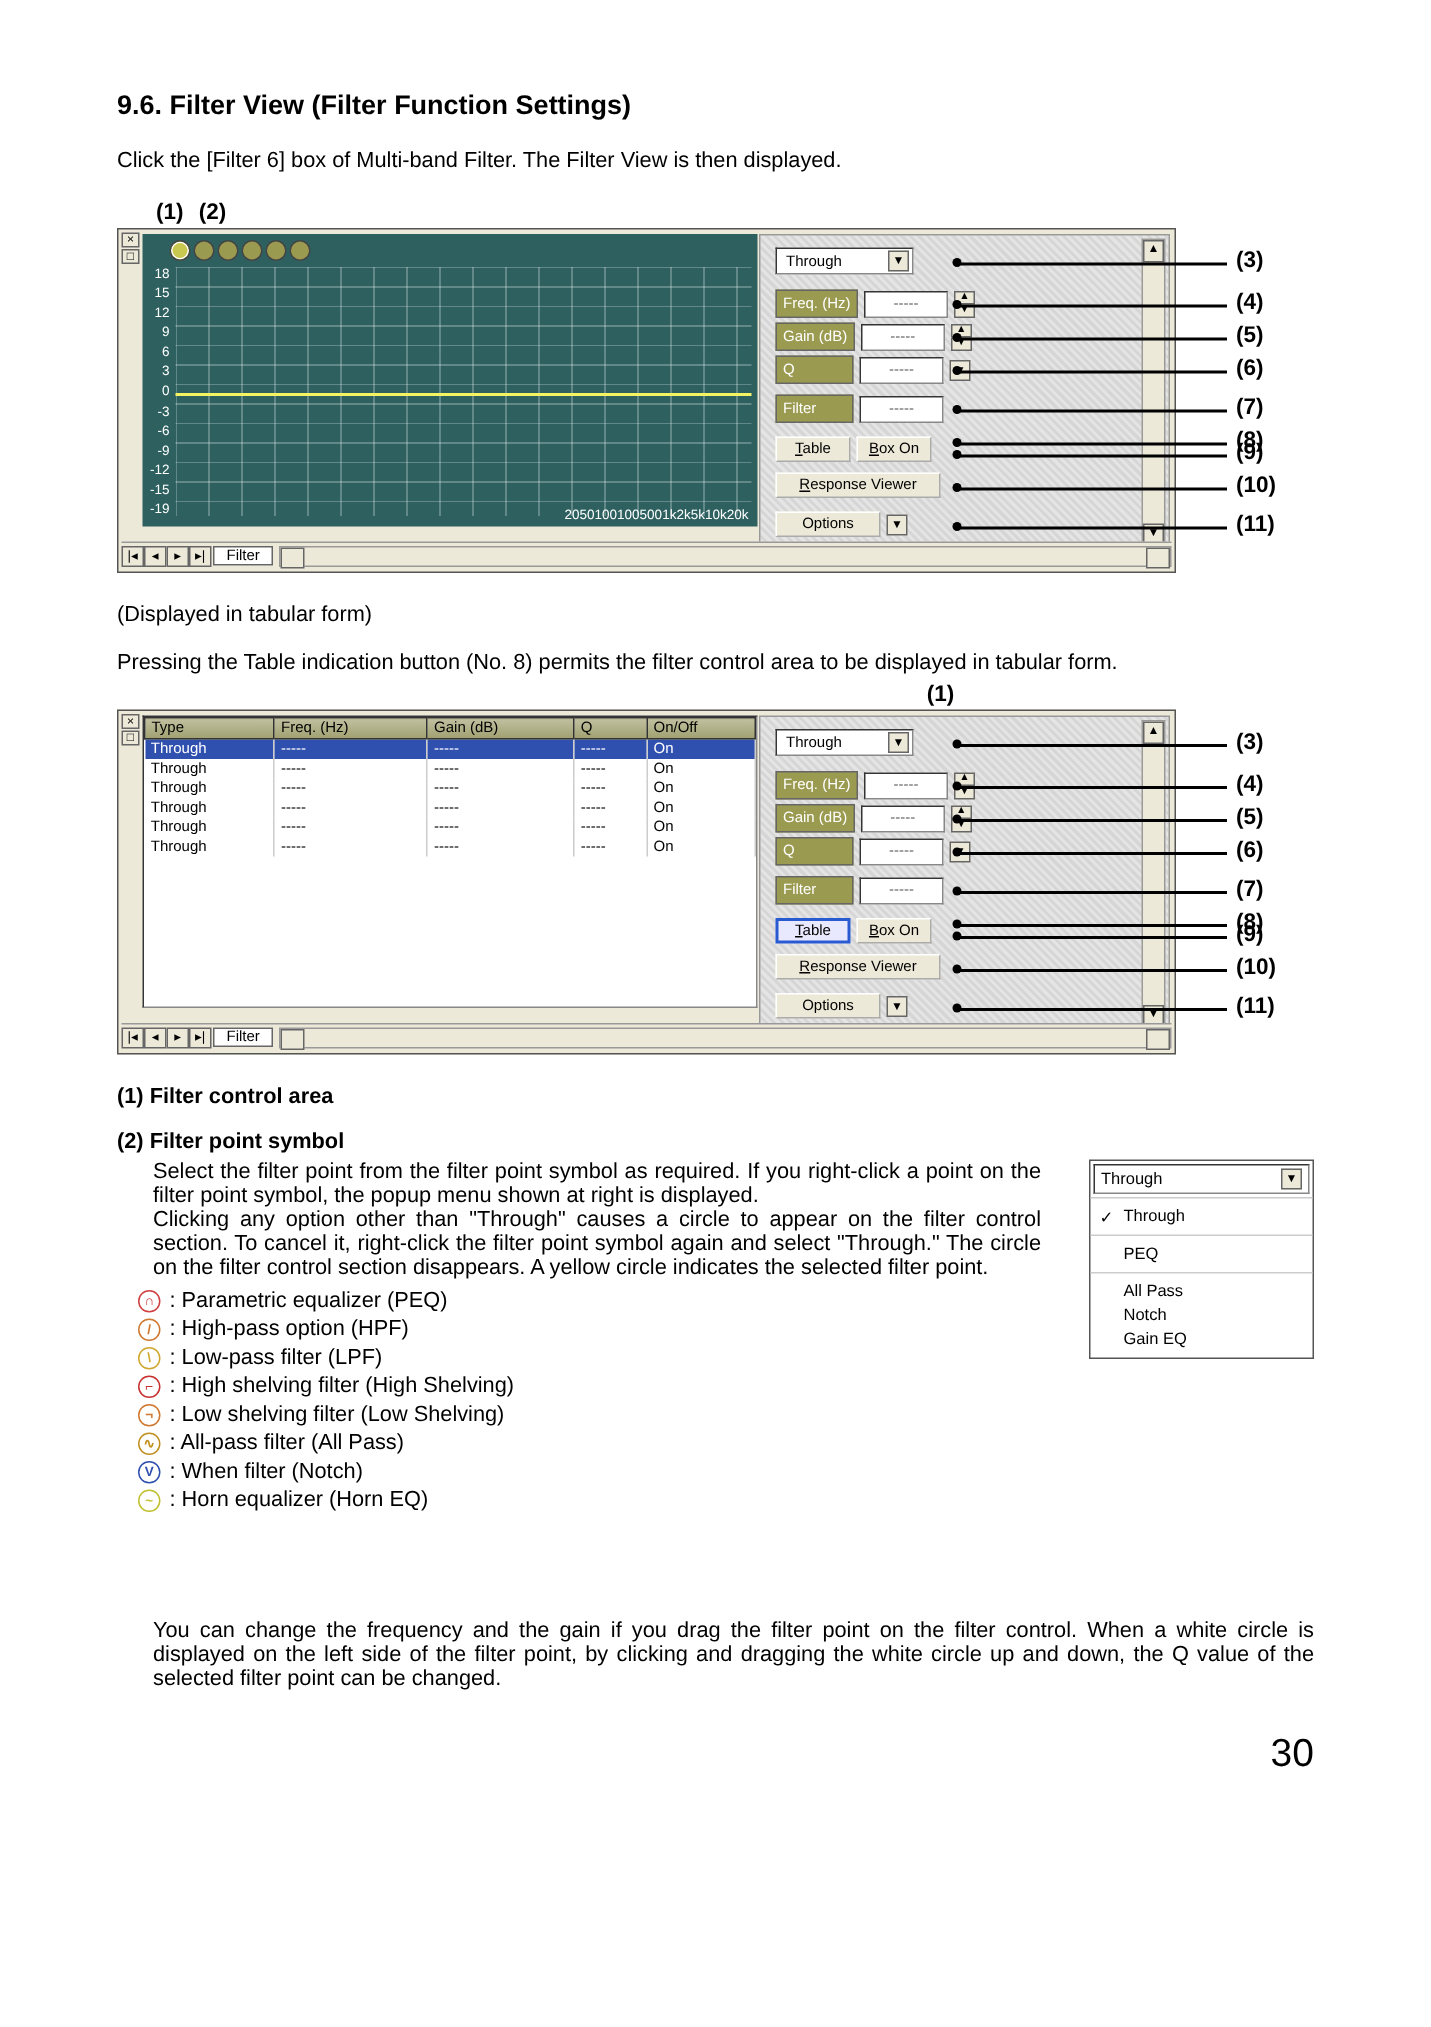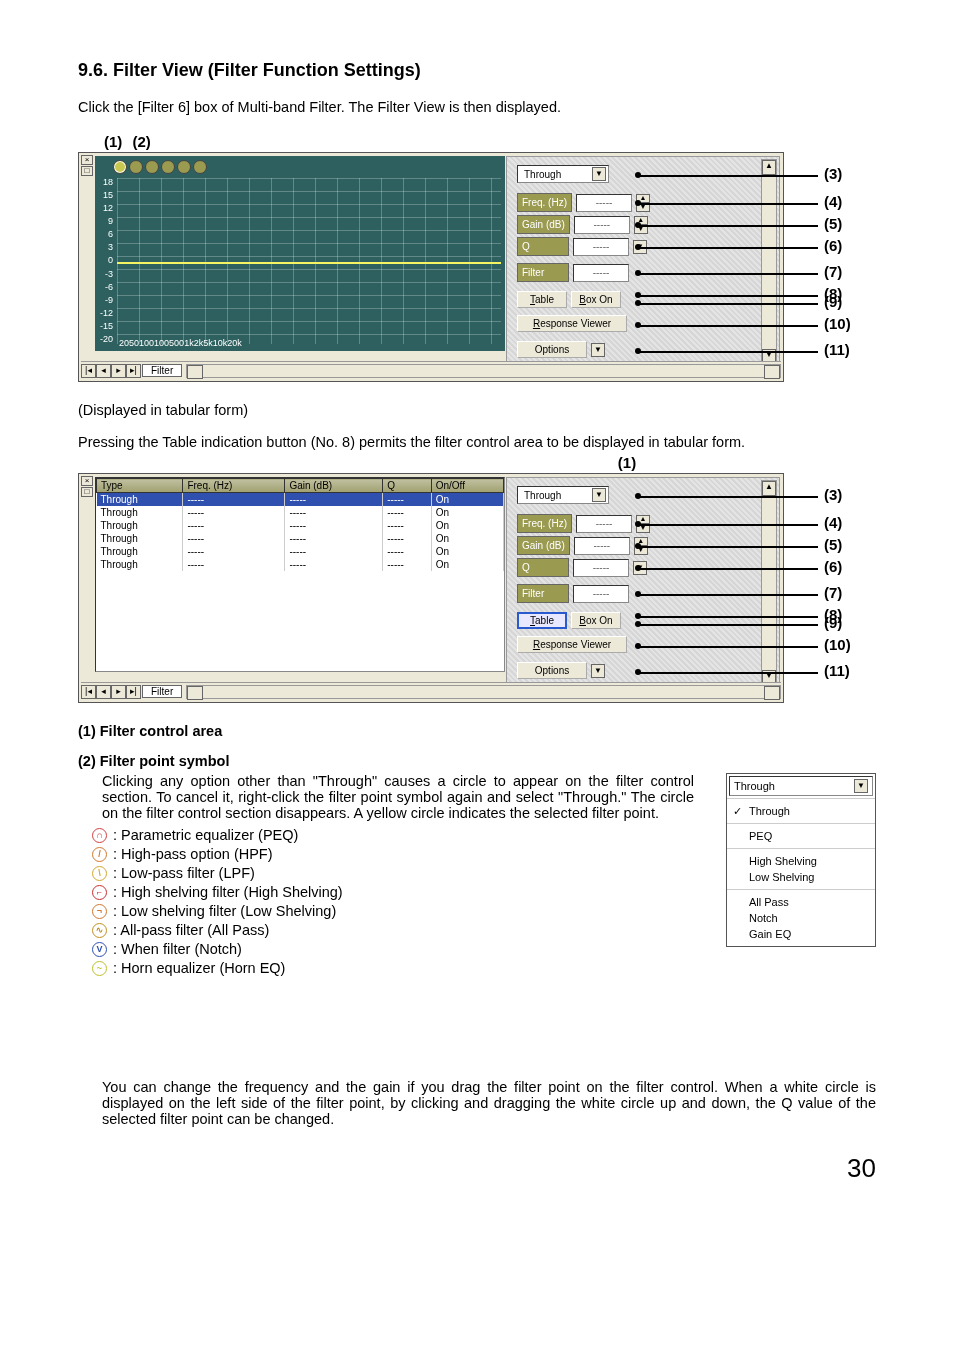--- a/index.html
+++ b/index.html
@@ -43,21 +43,21 @@
   .dot.sel { background:#C8C850; box-shadow:0 0 0 1px #fff inset; }
   .y-ticks { position:absolute; left:0; top:22px; height:166px; display:flex; flex-direction:column; justify-content:space-between; color:#fff; font-size:9px; text-align:right; width:18px; }
   .y-ticks span { line-height:1; }
   .grid {
     position:absolute; left:22px; top:22px; right:4px; height:166px;
     background:
       repeating-linear-gradient(to right, rgba(255,255,255,.25) 0 1px, transparent 1px 22px),
       repeating-linear-gradient(to bottom, rgba(255,255,255,.25) 0 1px, transparent 1px 13px);
   }
   .axis-line { position:absolute; left:22px; right:4px; top:106px; height:2px; background:#F4F463; }
-  .x-ticks { position:absolute; left:22px; bottom:3px; right:4px; display:flex; justify-content:flex-start; color:#fff; font-size:9px; }
+  .x-ticks { position:absolute; left:22px; bottom:3px; right:4px; display:flex; justify-content:flex-end; color:#fff; font-size:9px; }
   .right-panel {
     position:absolute; top:3px; right:3px; width:274px; height:212px;
     background: repeating-linear-gradient(45deg, #e4e4e4 0 2px, #d6d6d6 2px 4px);
     border:1px solid #999;
   }
   .rp-row { position:absolute; left:10px; display:flex; align-items:center; gap:4px; }
   .rp-label {
     background: var(--olive); color:#fff; font-size:10px; padding:3px 4px;
     min-width:52px; text-align:left; border:1px solid #666;
   }
@@ -170,21 +170,21 @@
           <span>12</span>
           <span>9</span>
           <span>6</span>
           <span>3</span>
           <span>0</span>
           <span>-3</span>
           <span>-6</span>
           <span>-9</span>
           <span>-12</span>
           <span>-15</span>
-          <span>-20</span>
+          <span>-19</span>
         </div>
       <div class="grid"></div>
       <div class="axis-line"></div>
       <div class="x-ticks" id="xticks1" style="padding:0 2px">
           <span>20</span>
           <span>50</span>
           <span>100</span>
           <span>100</span>
           <span>500</span>
           <span>1k</span>
@@ -478,20 +478,21 @@
     </div>
     </div>
 </div>
 
 <div class="desc-heading">(1) Filter control area</div>
 
 <div class="desc-heading">(2) Filter point symbol</div>
 
 <div class="para-with-popup">
   <div class="textcol">
+    <div class="indent justify">Select the filter point from the filter point symbol as required. If you right-click a point on the filter point symbol, the popup menu shown at right is displayed.</div>
     <div class="indent justify">Clicking any option other than "Through" causes a circle to appear on the filter control section. To cancel it, right-click the filter point symbol again and select "Through." The circle on the filter control section disappears. A yellow circle indicates the selected filter point.</div>
 
     <div class="indent bul-list" id="iconlist">
         <div class="row">
     <span class="icon-circle" style="border-color:#D04040; color:#D04040">∩</span>
     <span>: Parametric equalizer (PEQ)</span>
   </div>
         <div class="row">
     <span class="icon-circle" style="border-color:#D07830; color:#D07830">/</span>
     <span>: High-pass option (HPF)</span>
@@ -529,24 +530,20 @@
       <span class="dd-arrow">▼</span>
     </div>
     <div id="popupbody">
         <div class="group">
           <div class="item chk">Through</div>
         </div>
         <div class="group">
           <div class="item">PEQ</div>
         </div>
         <div class="group">
-          <div class="item">High Shelving</div>
-          <div class="item">Low Shelving</div>
-        </div>
-        <div class="group">
           <div class="item">All Pass</div>
           <div class="item">Notch</div>
           <div class="item">Gain EQ</div>
         </div>
       </div>
   </div>
 </div>
 
 <div class="indent justify" style="margin-top:6px;">You can change the frequency and the gain if you drag the filter point on the filter control. When a white circle is displayed on the left side of the filter point, by clicking and dragging the white circle up and down, the Q value of the selected filter point can be changed.</div>
 

